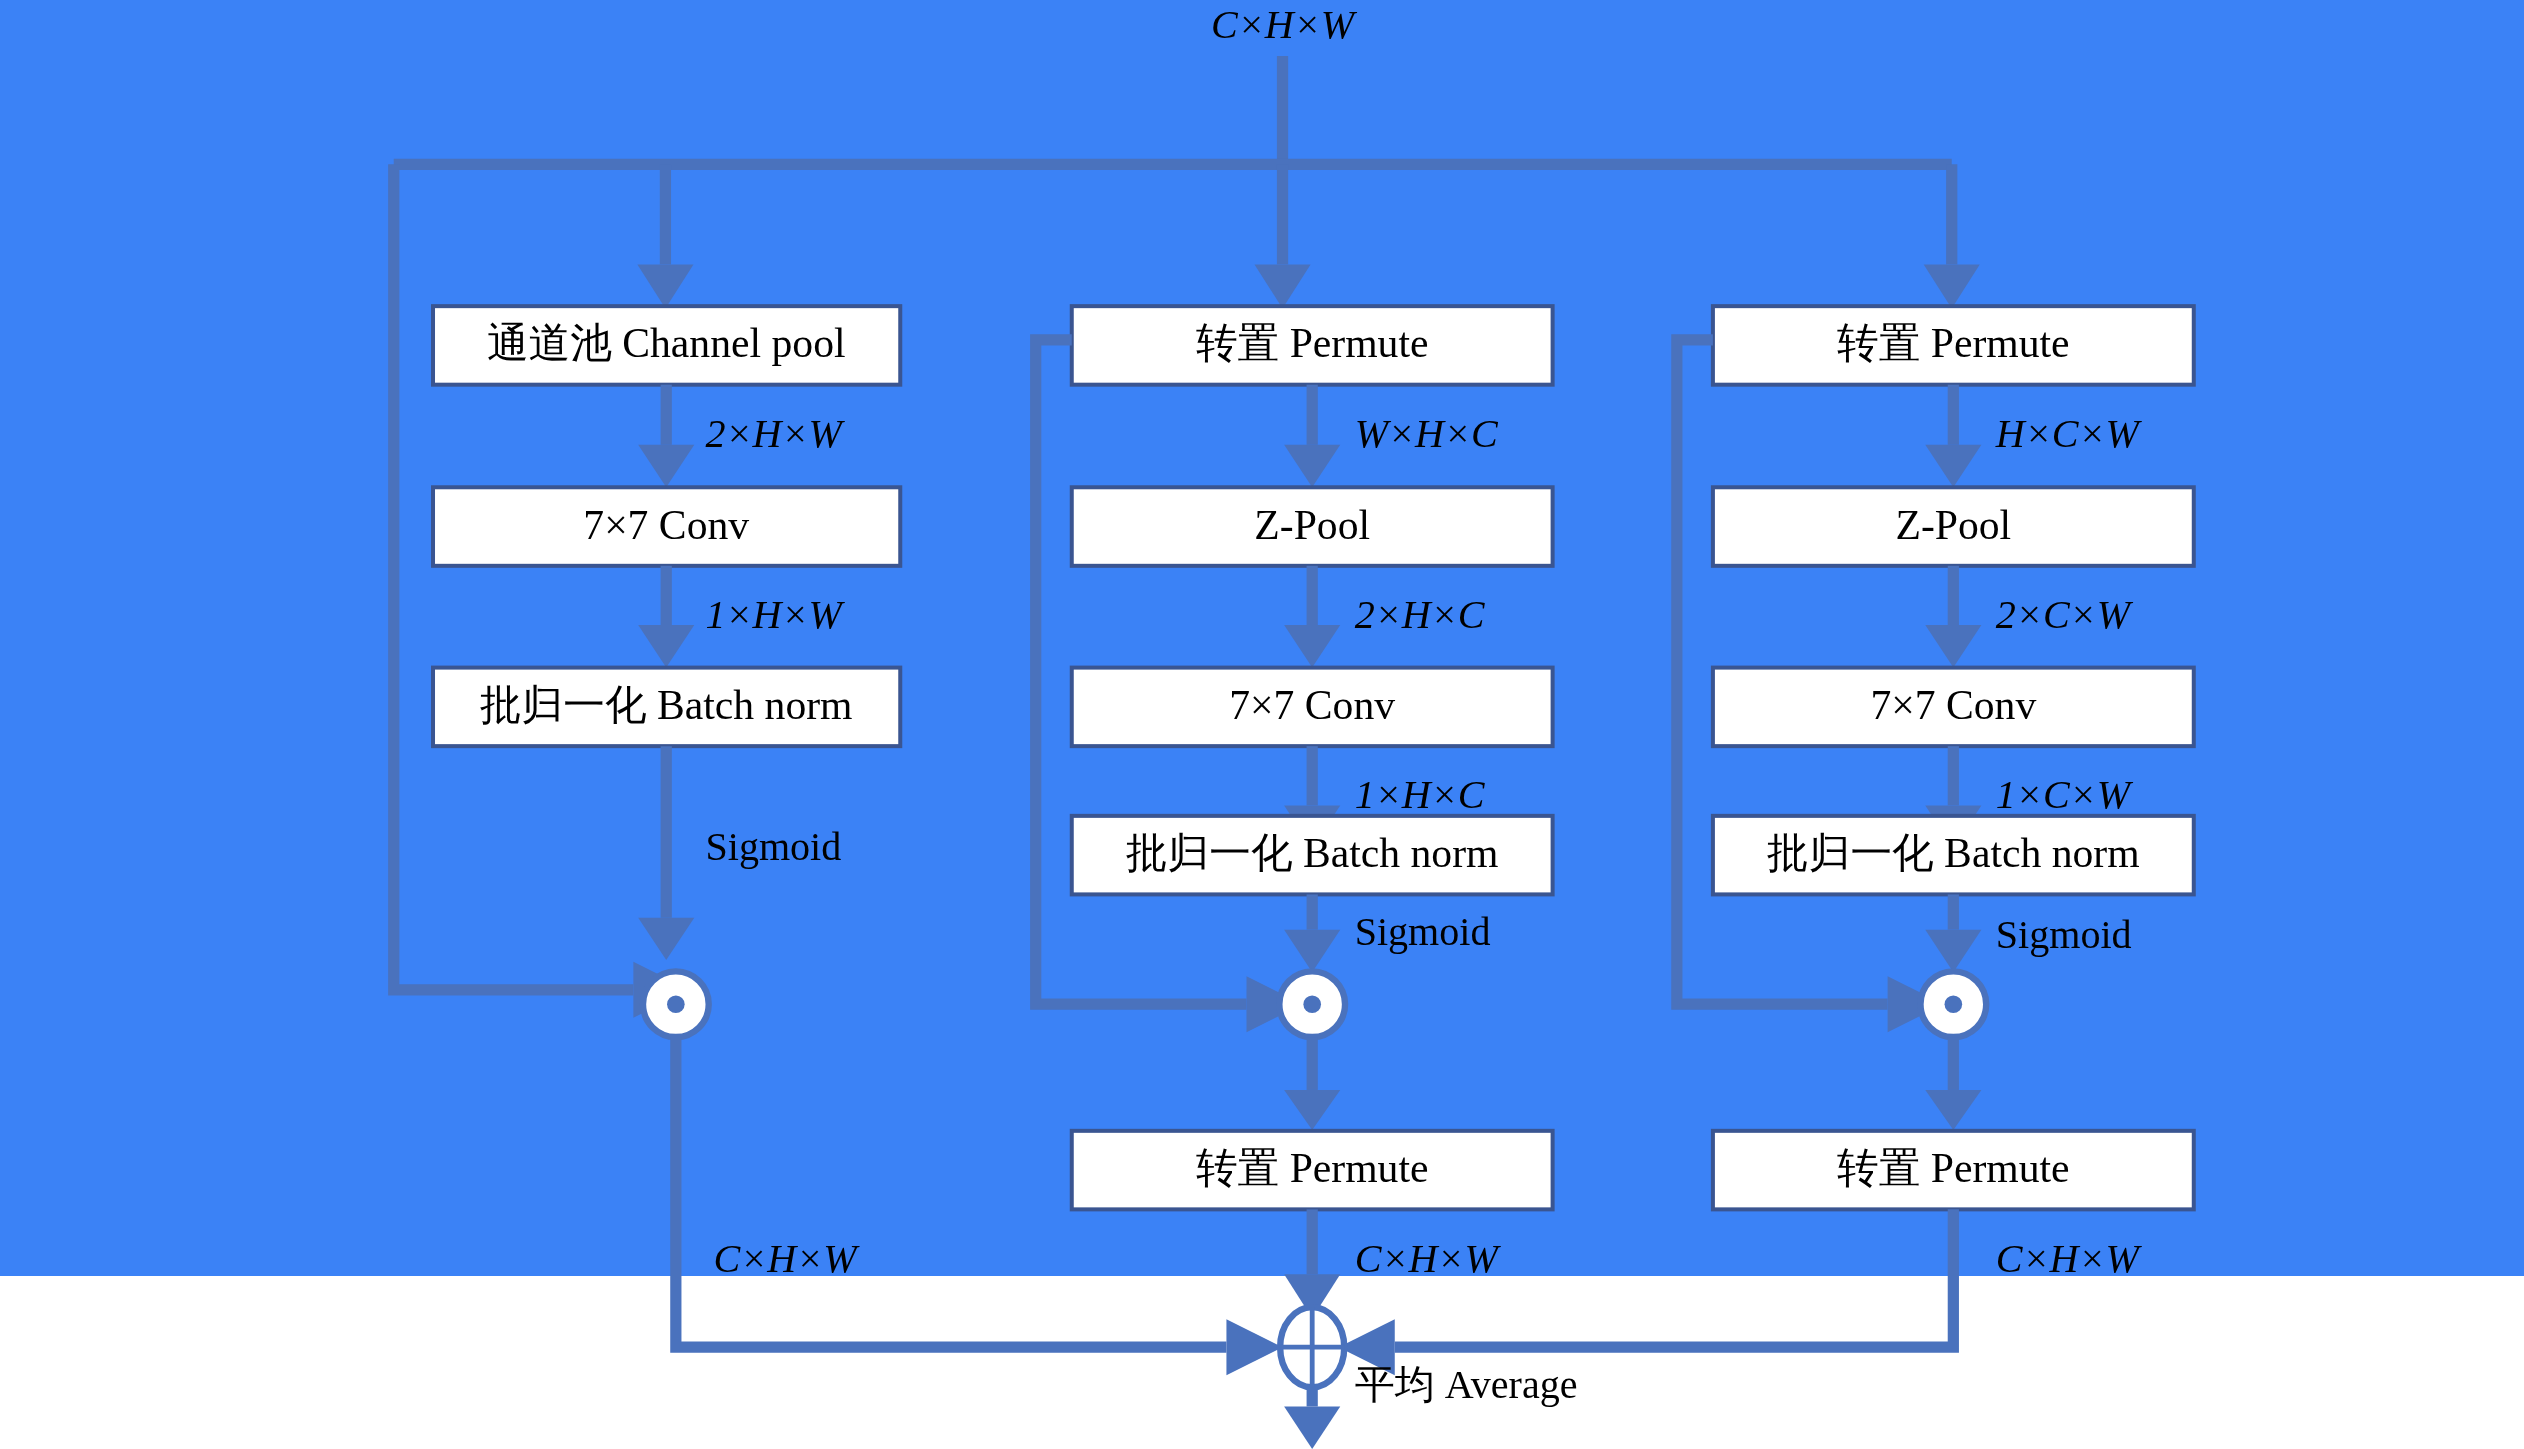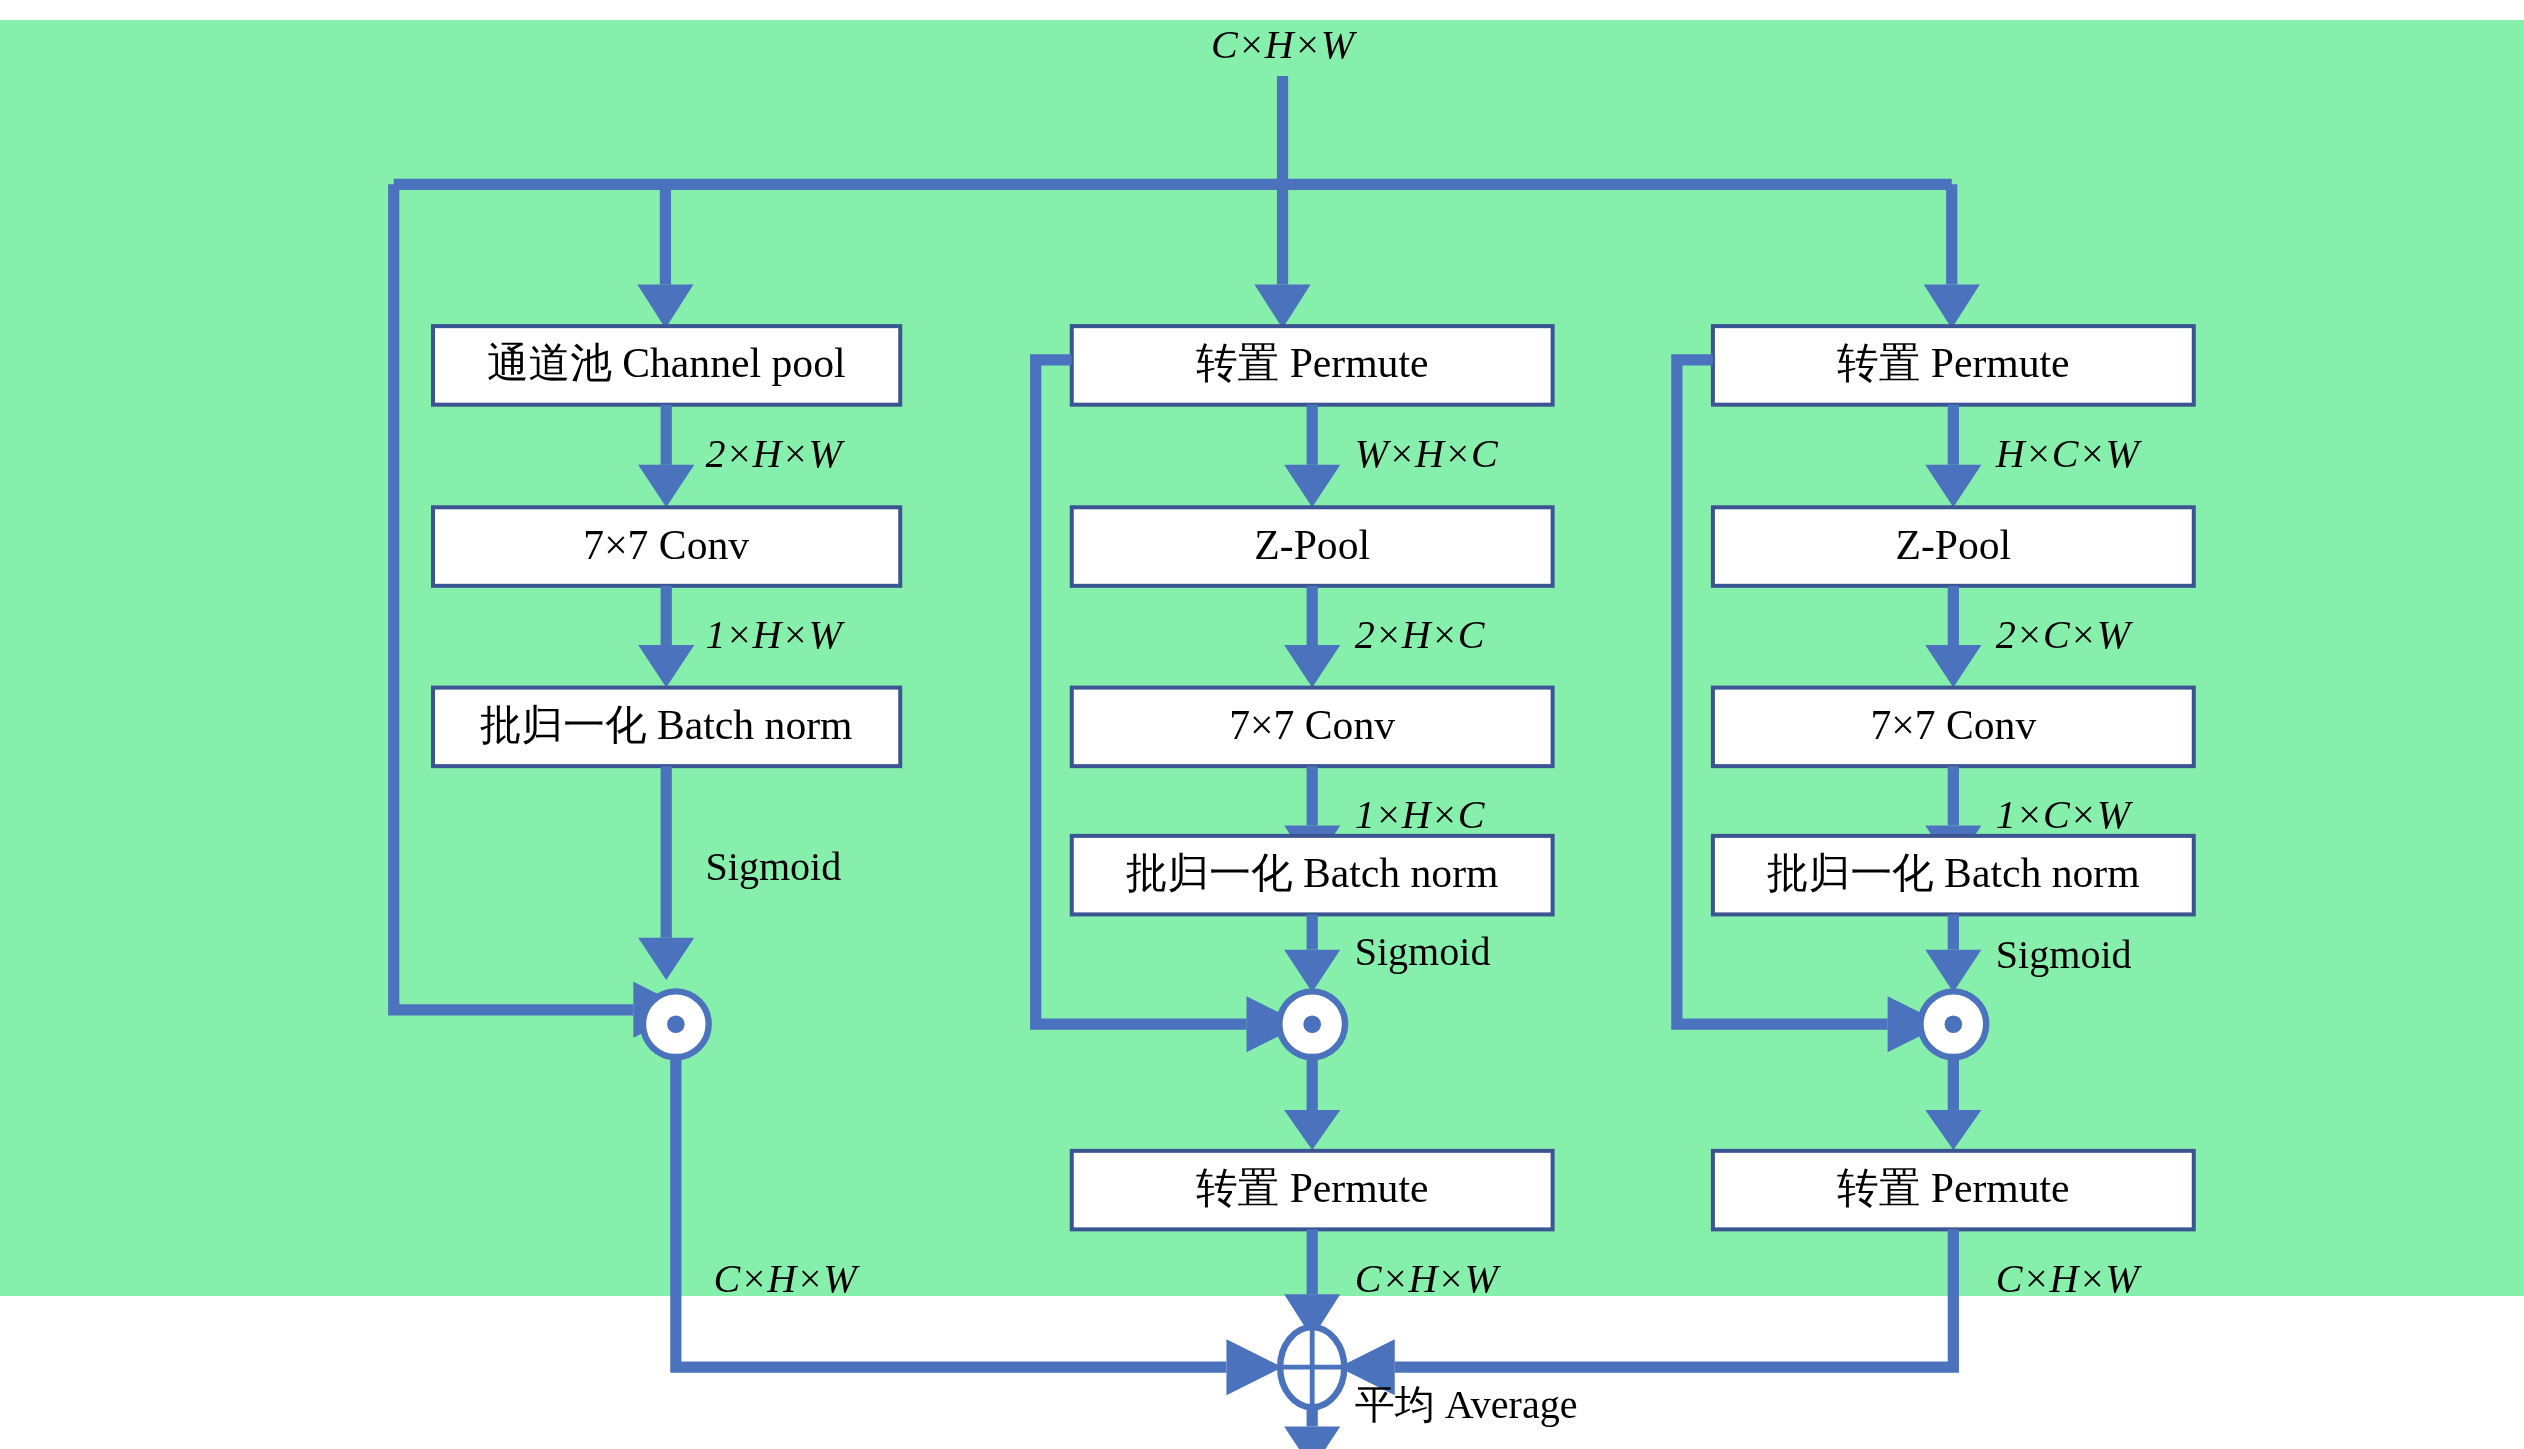--- a/index.html
+++ b/index.html
@@ -10,22 +10,21 @@
   body {
     width: 2525px;
     height: 1449px;
     font-family: "Liberation Serif", "DejaVu Serif", serif;
     overflow: hidden;
   }
   #diagram-root {
     position: relative;
     width: 2525px;
     height: 1276px;
-    background: #86efac;
-    margin-top: 20px;
+    background: #3b82f6;
   }
   svg#flow {
     position: absolute;
     left: 0;
     top: 0;
     width: 2525px;
     height: 1449px;
   }
   .box-rect {
     fill: #ffffff;

